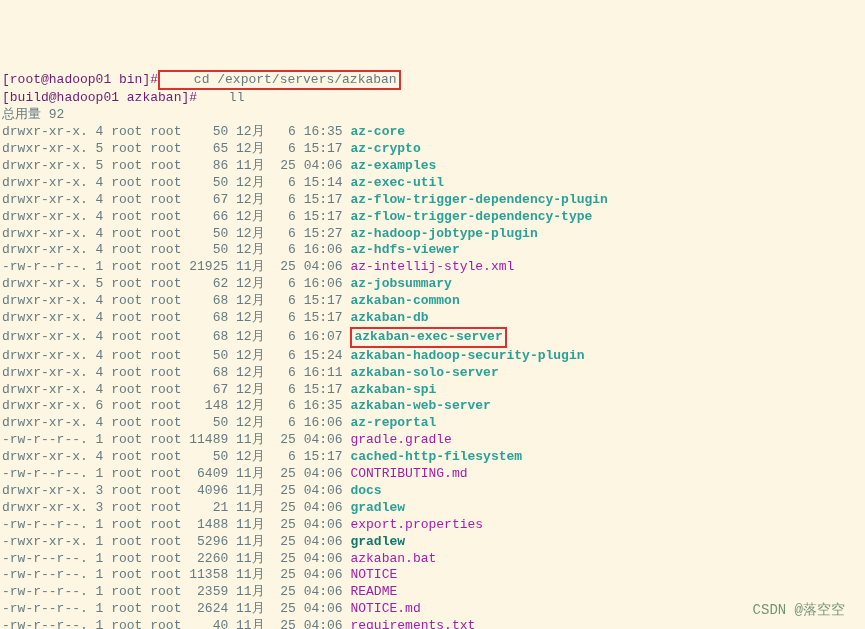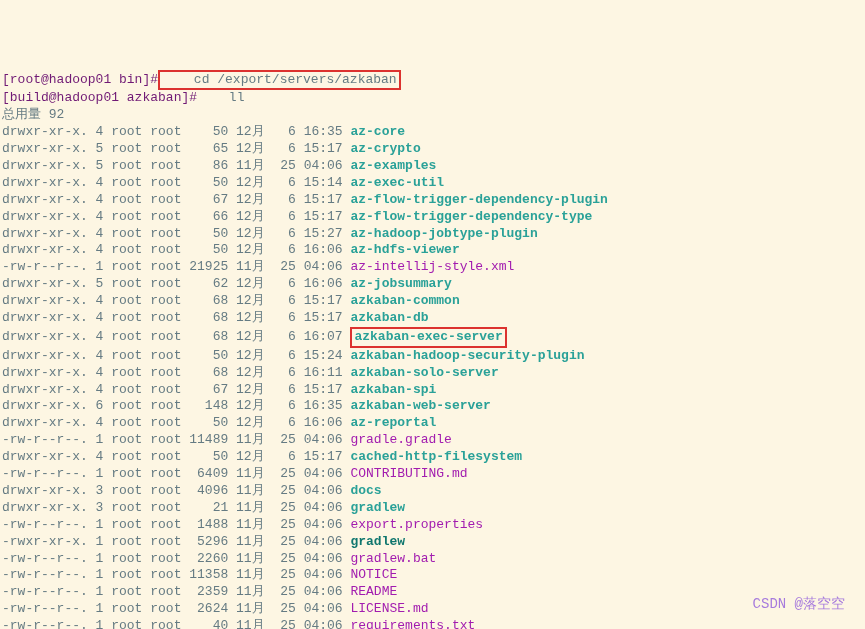--- a/index.html
+++ b/index.html
@@ -14,23 +14,23 @@
       width: 865px;
     }
     .prompt { color: #701a75; }
     .dir-teal { color: #2aa198; font-weight: bold; }
     .cmd { color: #657b83; margin-left: 24px; }
     .green { color: #0f766e; font-weight: bold; }
     .file { color: #a21caf; }
     .red-box { border: 2px solid #dc322f; display: inline-block; padding: 0 2px; }
     .watermark {
       position: fixed;
-      bottom: 16px;
+      bottom: 10px;
       right: 20px;
-      color: #6d28d9;
+      color: #14532d;
       font-size: 14px;
       opacity: 0.6;
     }
   </style>
 </head>
 <body>
 
 
 
 <div id="terminal"><span class="prompt">[root@hadoop01 bin]#</span><span class="red-box"><span class="cmd"> cd /export/servers/azkaban</span></span>
@@ -54,24 +54,24 @@
 <span>drwxr-xr-x. 4 root root    67 12月   6 15:17 <span class="dir-teal">azkaban-spi</span></span>
 <span>drwxr-xr-x. 6 root root   148 12月   6 16:35 <span class="dir-teal">azkaban-web-server</span></span>
 <span>drwxr-xr-x. 4 root root    50 12月   6 16:06 <span class="dir-teal">az-reportal</span></span>
 <span>-rw-r--r--. 1 root root 11489 11月  25 04:06 <span class="file">gradle.gradle</span></span>
 <span>drwxr-xr-x. 4 root root    50 12月   6 15:17 <span class="dir-teal">cached-http-filesystem</span></span>
 <span>-rw-r--r--. 1 root root  6409 11月  25 04:06 <span class="file">CONTRIBUTING.md</span></span>
 <span>drwxr-xr-x. 3 root root  4096 11月  25 04:06 <span class="dir-teal">docs</span></span>
 <span>drwxr-xr-x. 3 root root    21 11月  25 04:06 <span class="dir-teal">gradlew</span></span>
 <span>-rw-r--r--. 1 root root  1488 11月  25 04:06 <span class="file">export.properties</span></span>
 <span>-rwxr-xr-x. 1 root root  5296 11月  25 04:06 <span class="green">gradlew</span></span>
-<span>-rw-r--r--. 1 root root  2260 11月  25 04:06 <span class="file">gradlew.bat</span></span>
+<span>-rw-r--r--. 1 root root  2260 11月  25 04:06 <span class="file">azkaban.bat</span></span>
 <span>-rw-r--r--. 1 root root 11358 11月  25 04:06 <span class="file">NOTICE</span></span>
 <span>-rw-r--r--. 1 root root  2359 11月  25 04:06 <span class="file">README</span></span>
-<span>-rw-r--r--. 1 root root  2624 11月  25 04:06 <span class="file">LICENSE.md</span></span>
+<span>-rw-r--r--. 1 root root  2624 11月  25 04:06 <span class="file">NOTICE.md</span></span>
 <span>-rw-r--r--. 1 root root    40 11月  25 04:06 <span class="file">requirements.txt</span></span>
 
 
 
  
 </div>
 
 <div class="watermark">CSDN @落空空</div>
 
 

